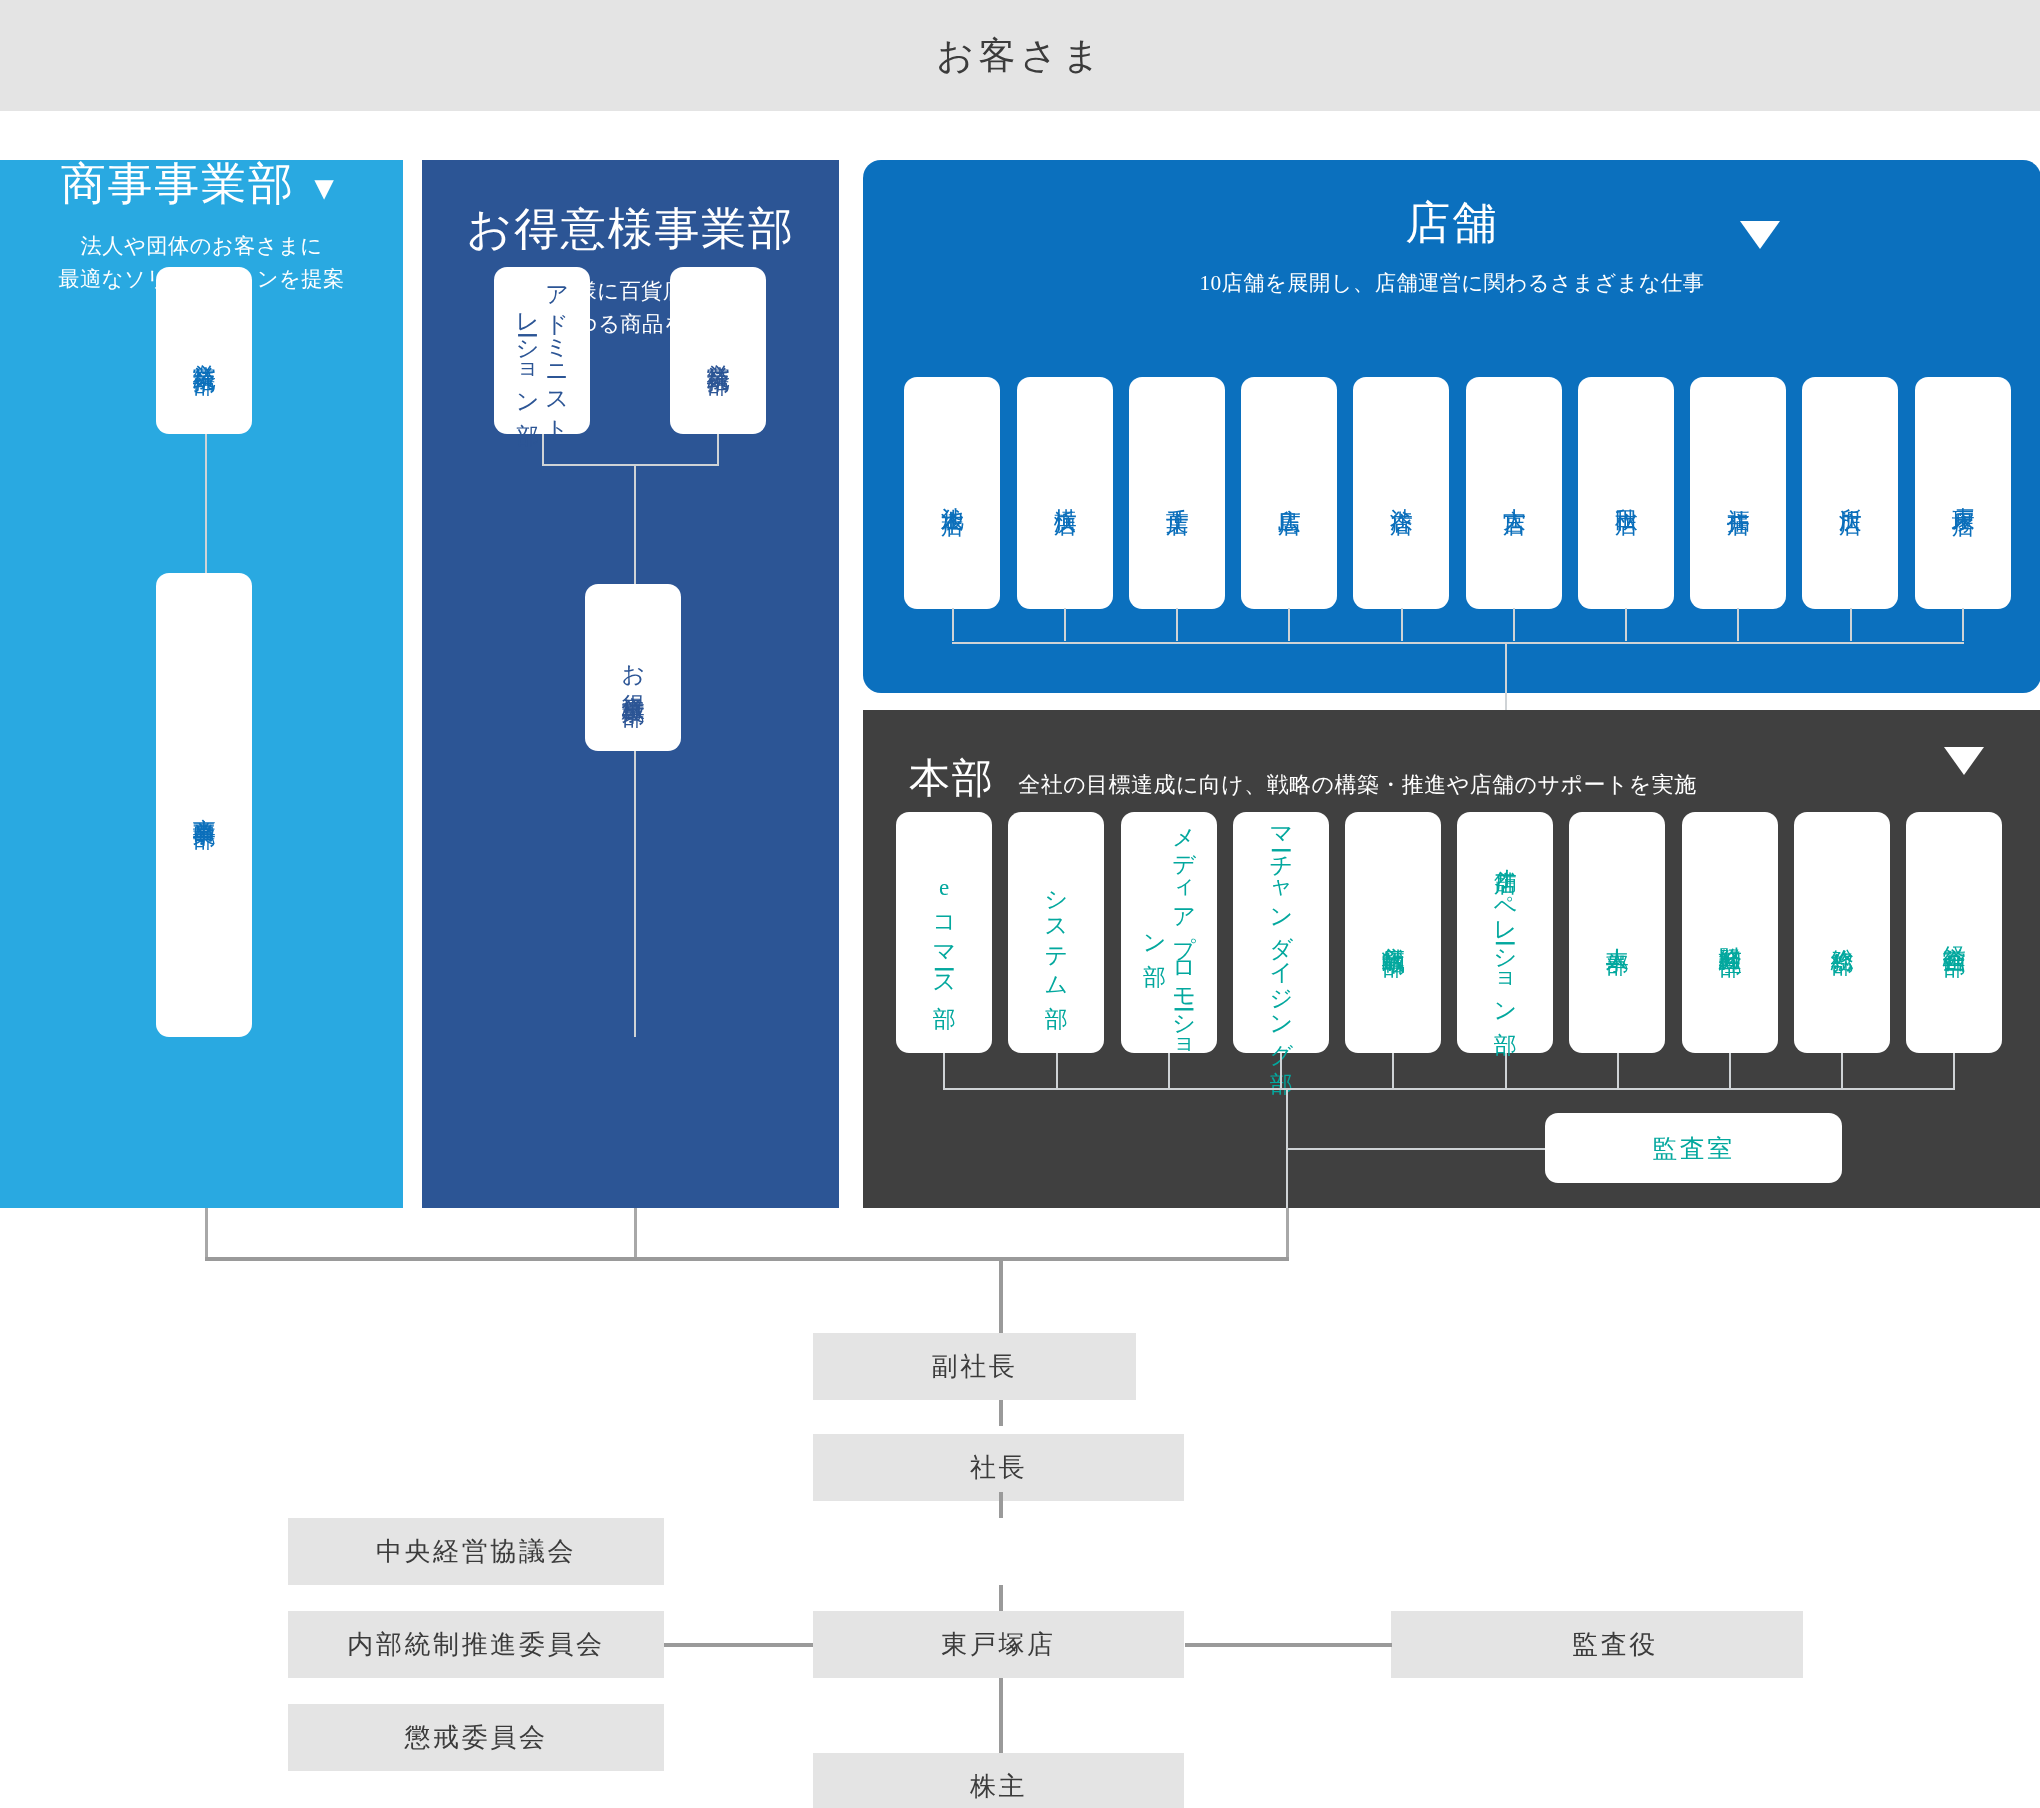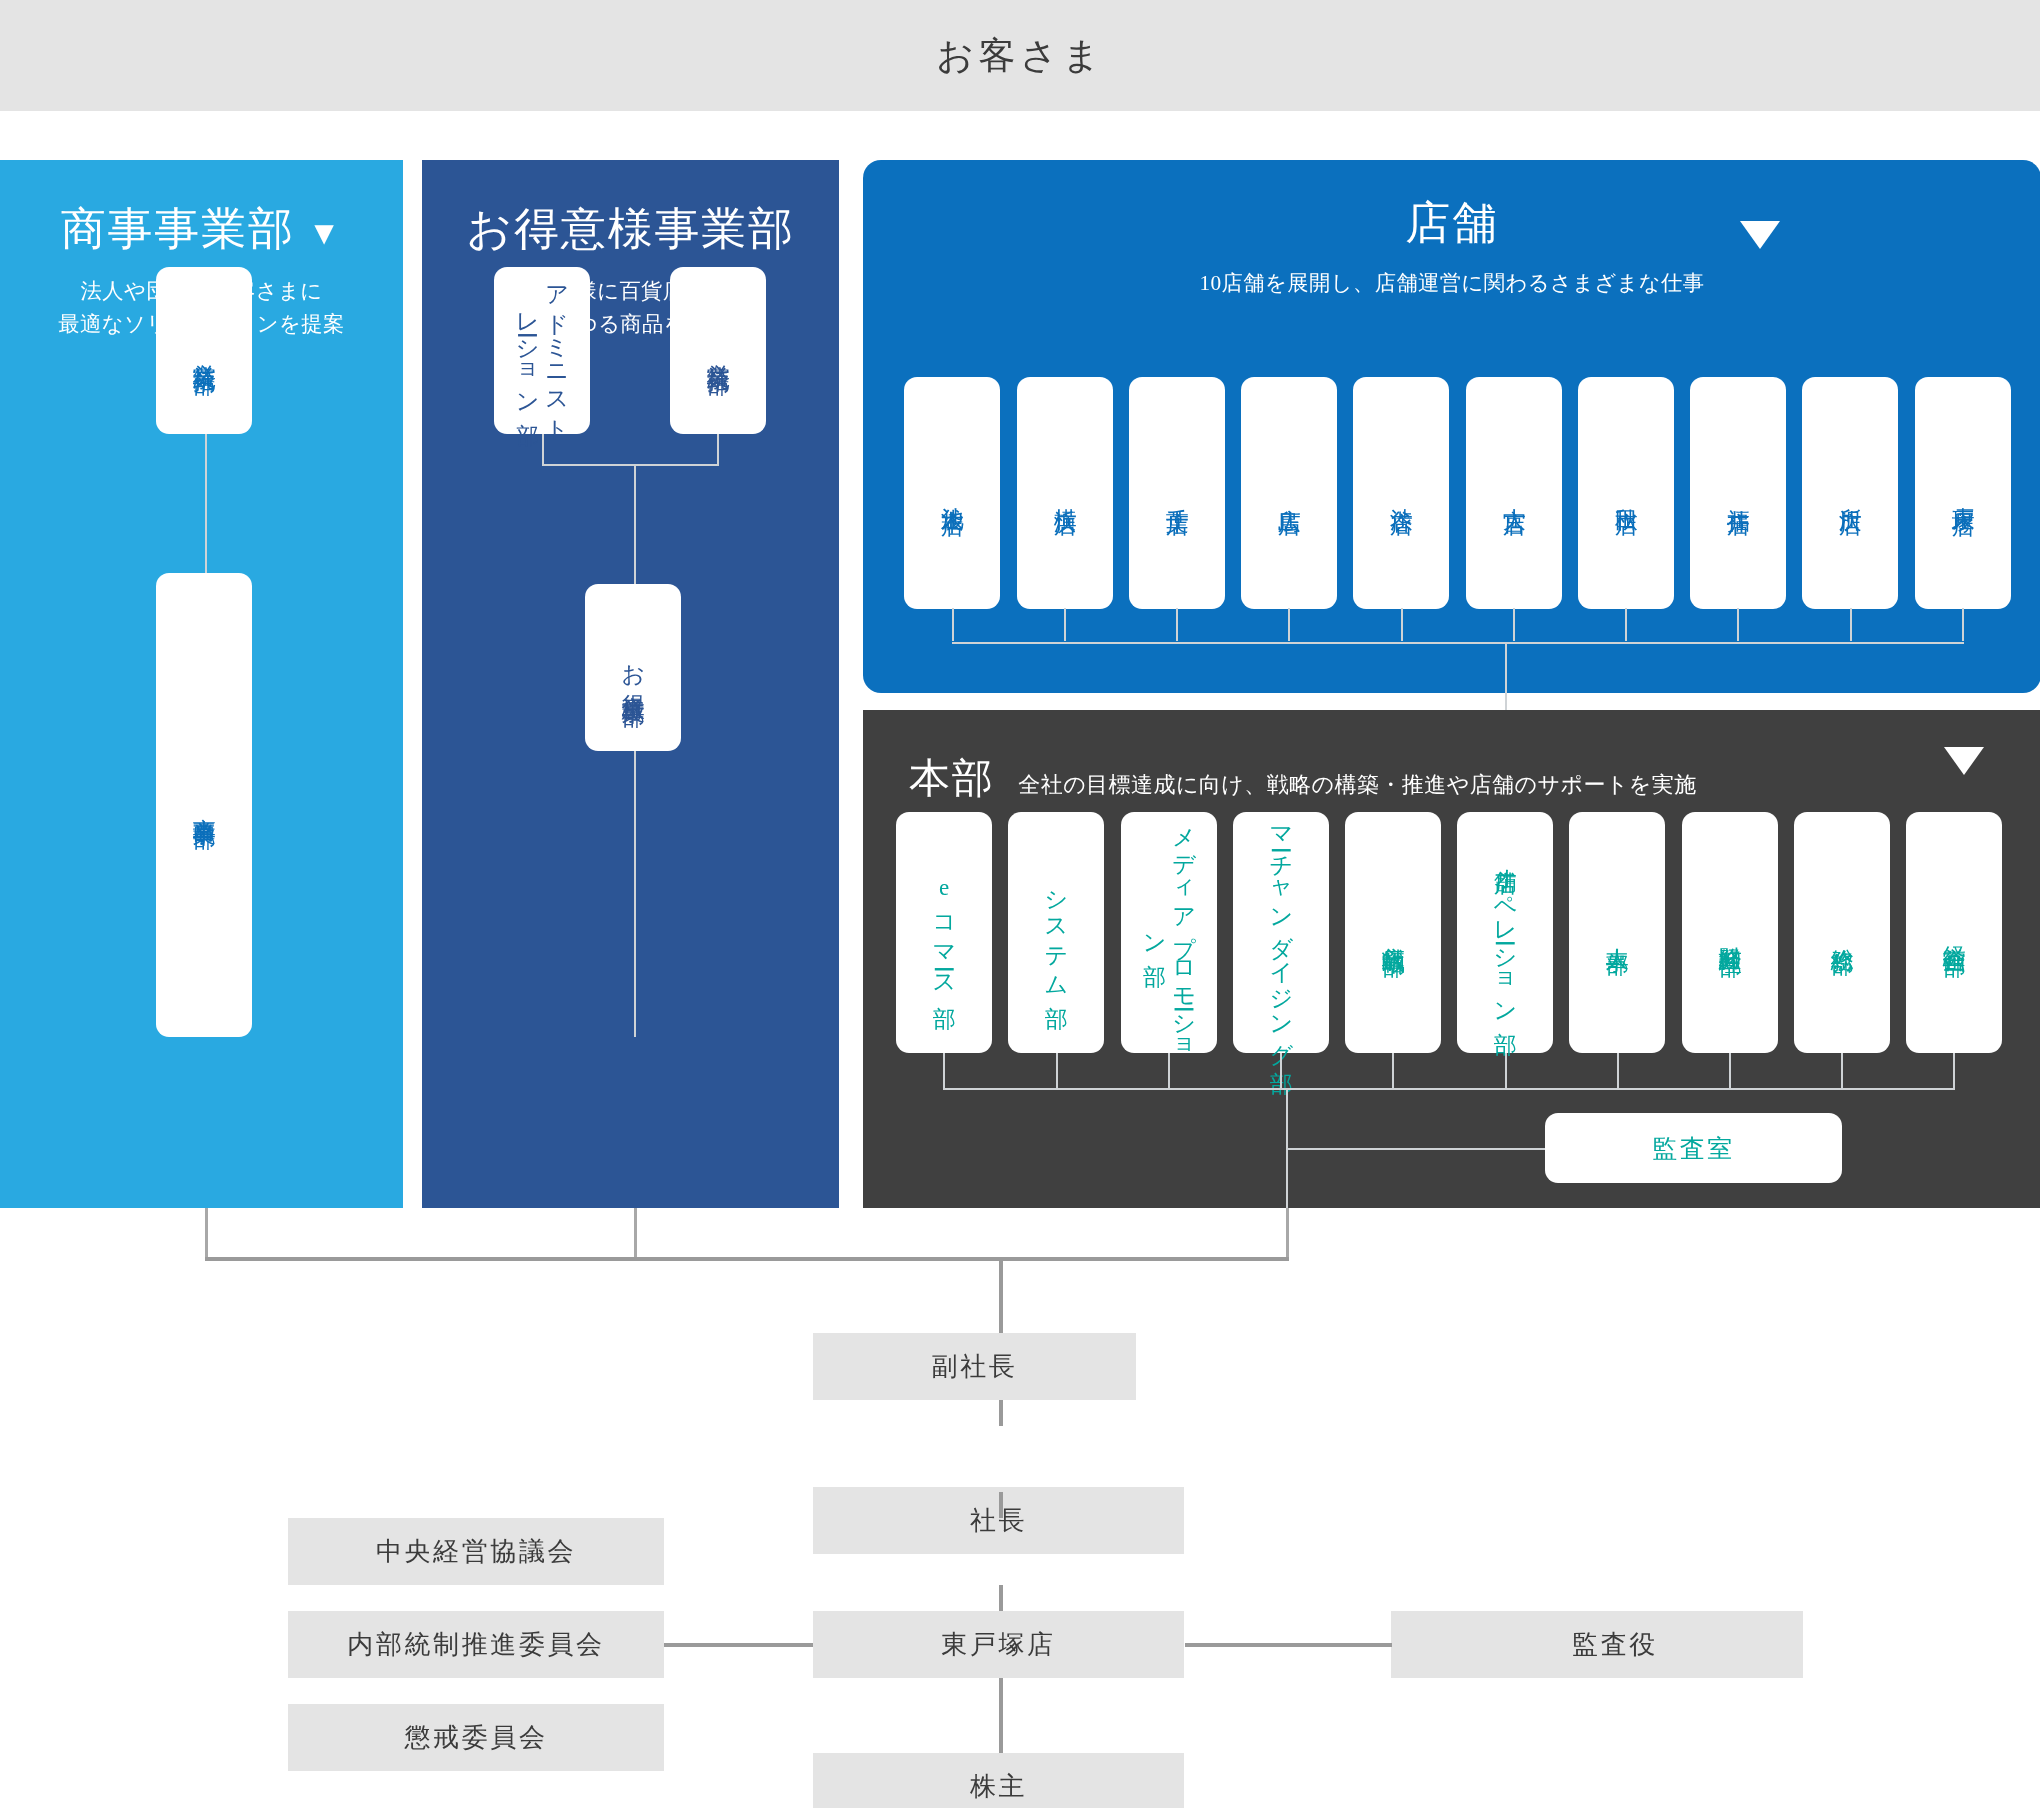--- a/index.html
+++ b/index.html
@@ -26,21 +26,21 @@
   
   .panel{position:absolute;}
   .panel .panel-title{
     color:#fff;text-align:center;letter-spacing:.04em;line-height:1.1;
   }
   .panel .panel-sub{
     color:#fff;text-align:center;line-height:1.55;letter-spacing:.02em;
   }
 
   #panel-shoji{left:0;top:160px;width:403px;height:1048px;background:#29a9e1;}
-  #panel-shoji .panel-title{margin-top:45px;font-size:45px;}
+  #panel-shoji .panel-title{font-size:45px;}
   #panel-shoji .panel-sub{margin-top:20.4px;font-size:21.3px;}
 
   #panel-otokui{left:422px;top:160px;width:417px;height:1048px;background:#2c5595;}
   #panel-otokui .panel-title{margin-top:45px;font-size:45px;}
   #panel-otokui .panel-sub{margin-top:20.4px;font-size:21.3px;}
 
   #panel-tenpo{left:863px;top:160px;width:1178px;height:533px;background:#0b70be;border-radius:18px;}
   #panel-tenpo .panel-title{margin-top:39px;font-size:45px;}
   #panel-tenpo .panel-sub{margin-top:18.6px;font-size:21.3px;}
 
@@ -200,21 +200,21 @@
   <div class="hcard" style="left:1545px;top:1113px;width:297px;height:70px;">監査室</div>
 
   <div class="gln vthin" style="left:205px;top:1208px;height:52px;"></div>
   <div class="gln vthin" style="left:634px;top:1208px;height:52px;"></div>
   <div class="gln vthin" style="left:1286px;top:1208px;height:52px;"></div>
   <div class="gln h" style="left:205px;top:1257px;width:1084px;"></div>
   <div class="gln v" style="left:999px;top:1257px;height:79px;"></div>
 
   <div class="gbox" style="left:813px;top:1333px;width:323px;height:67px;">副社長</div>
   <div class="gln v" style="left:999px;top:1400px;height:26px;"></div>
-  <div class="gbox" style="left:813px;top:1487px;width:371px;height:67px;">社長</div>
+  <div class="gbox" style="left:813px;top:1434px;width:371px;height:67px;">社長</div>
   <div class="gln v" style="left:999px;top:1492px;height:26px;"></div>
   <div class="gln v" style="left:999px;top:1585px;height:26px;"></div>
   <div class="gbox" style="left:813px;top:1611px;width:371px;height:67px;">東戸塚店</div>
   <div class="gln v" style="left:999px;top:1678px;height:83px;"></div>
   <div class="gbox" style="left:813px;top:1753px;width:371px;height:67px;">株主</div>
 
   <div class="gbox" style="left:288px;top:1518px;width:376px;height:67px;">中央経営協議会</div>
   <div class="gbox" style="left:288px;top:1704px;width:376px;height:67px;">懲戒委員会</div>
   <div class="gbox" style="left:288px;top:1611px;width:376px;height:67px;">内部統制推進委員会</div>
   <div class="gln h" style="left:664px;top:1643px;width:149px;"></div>

